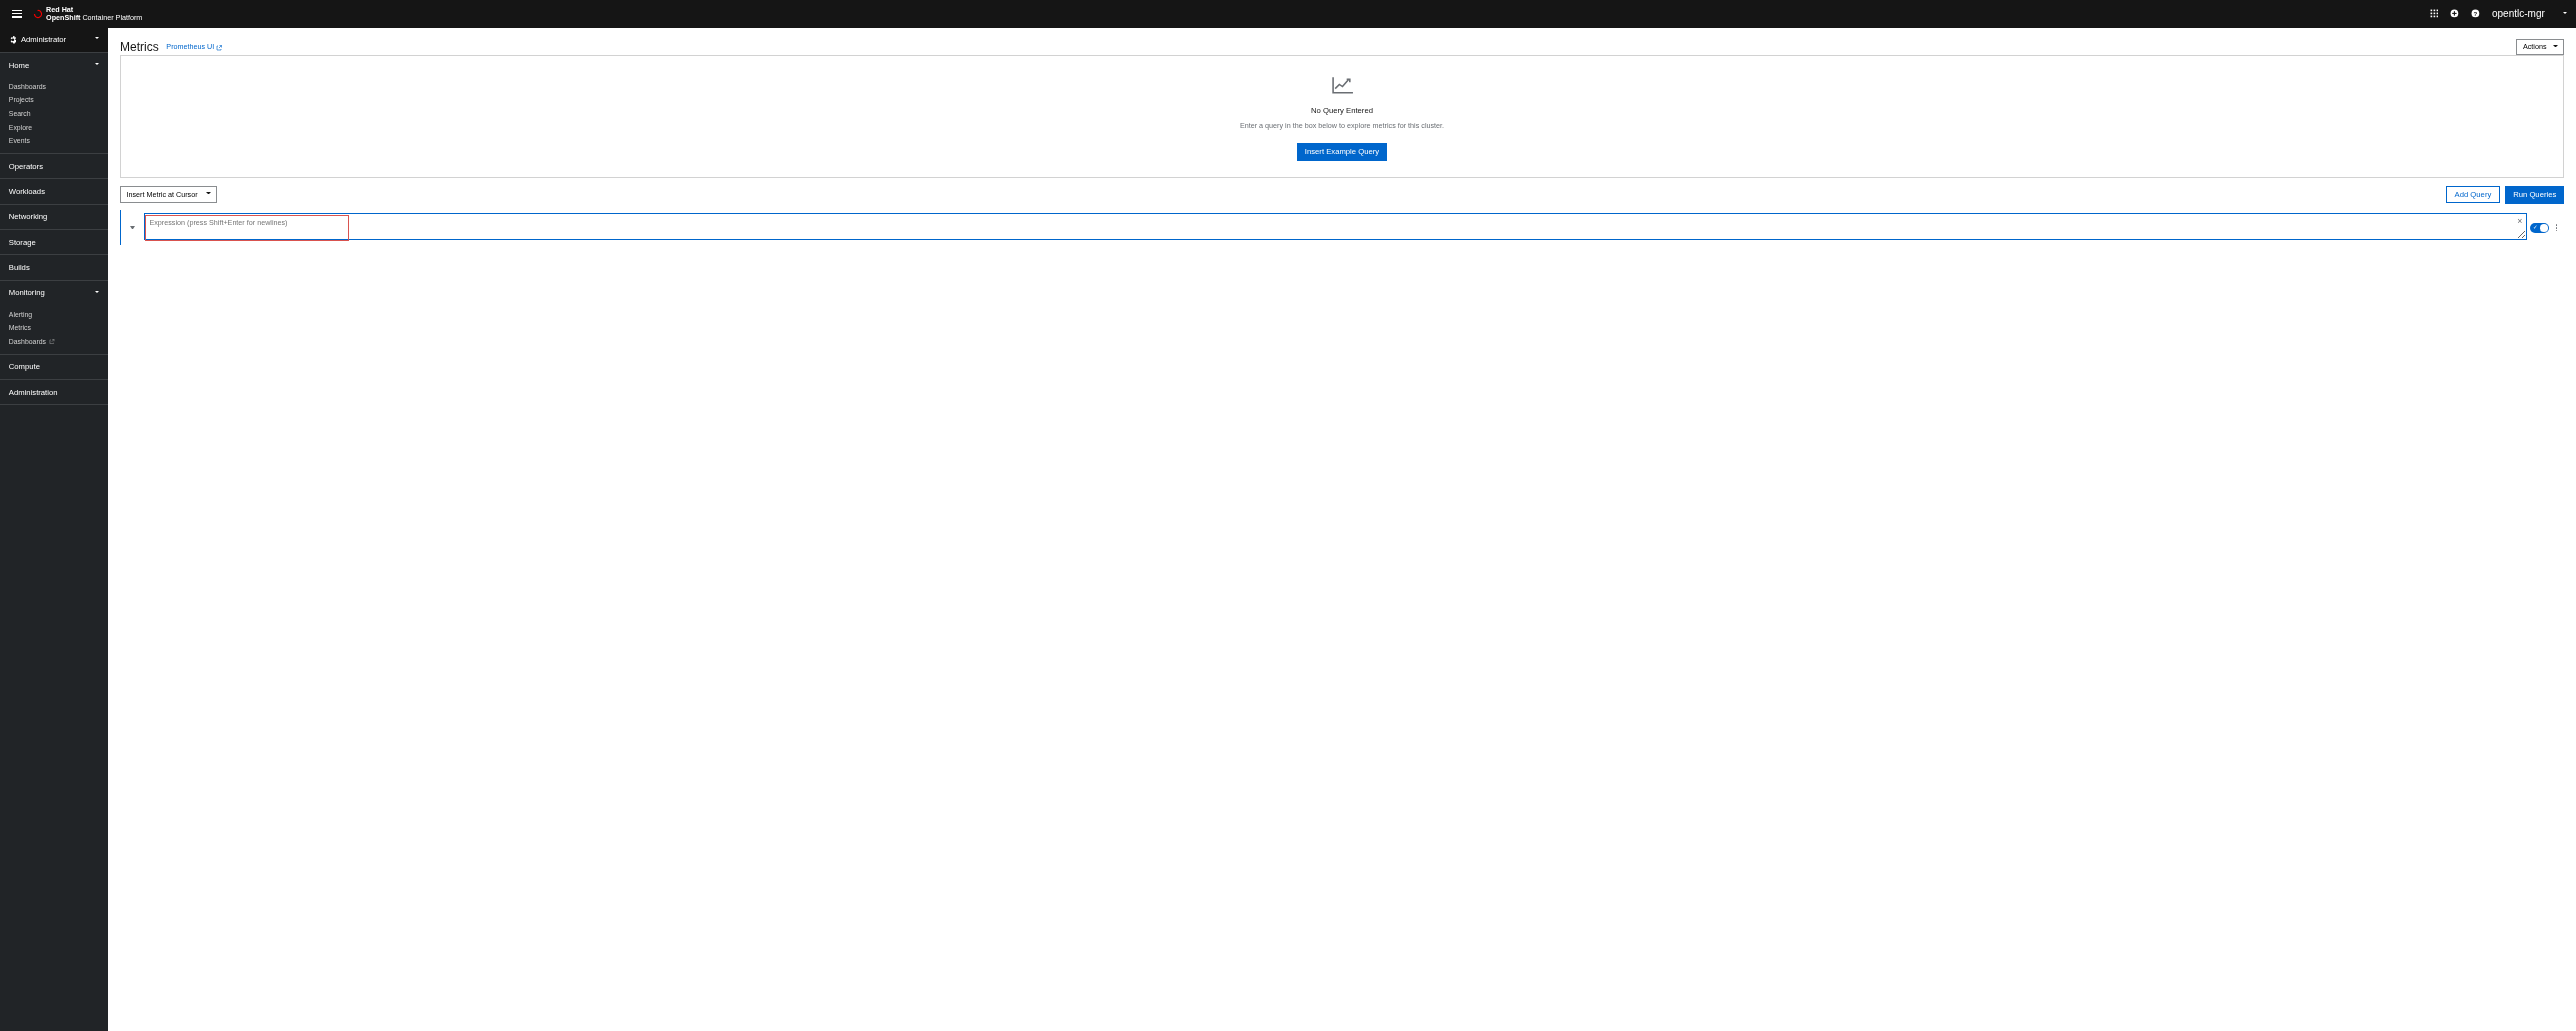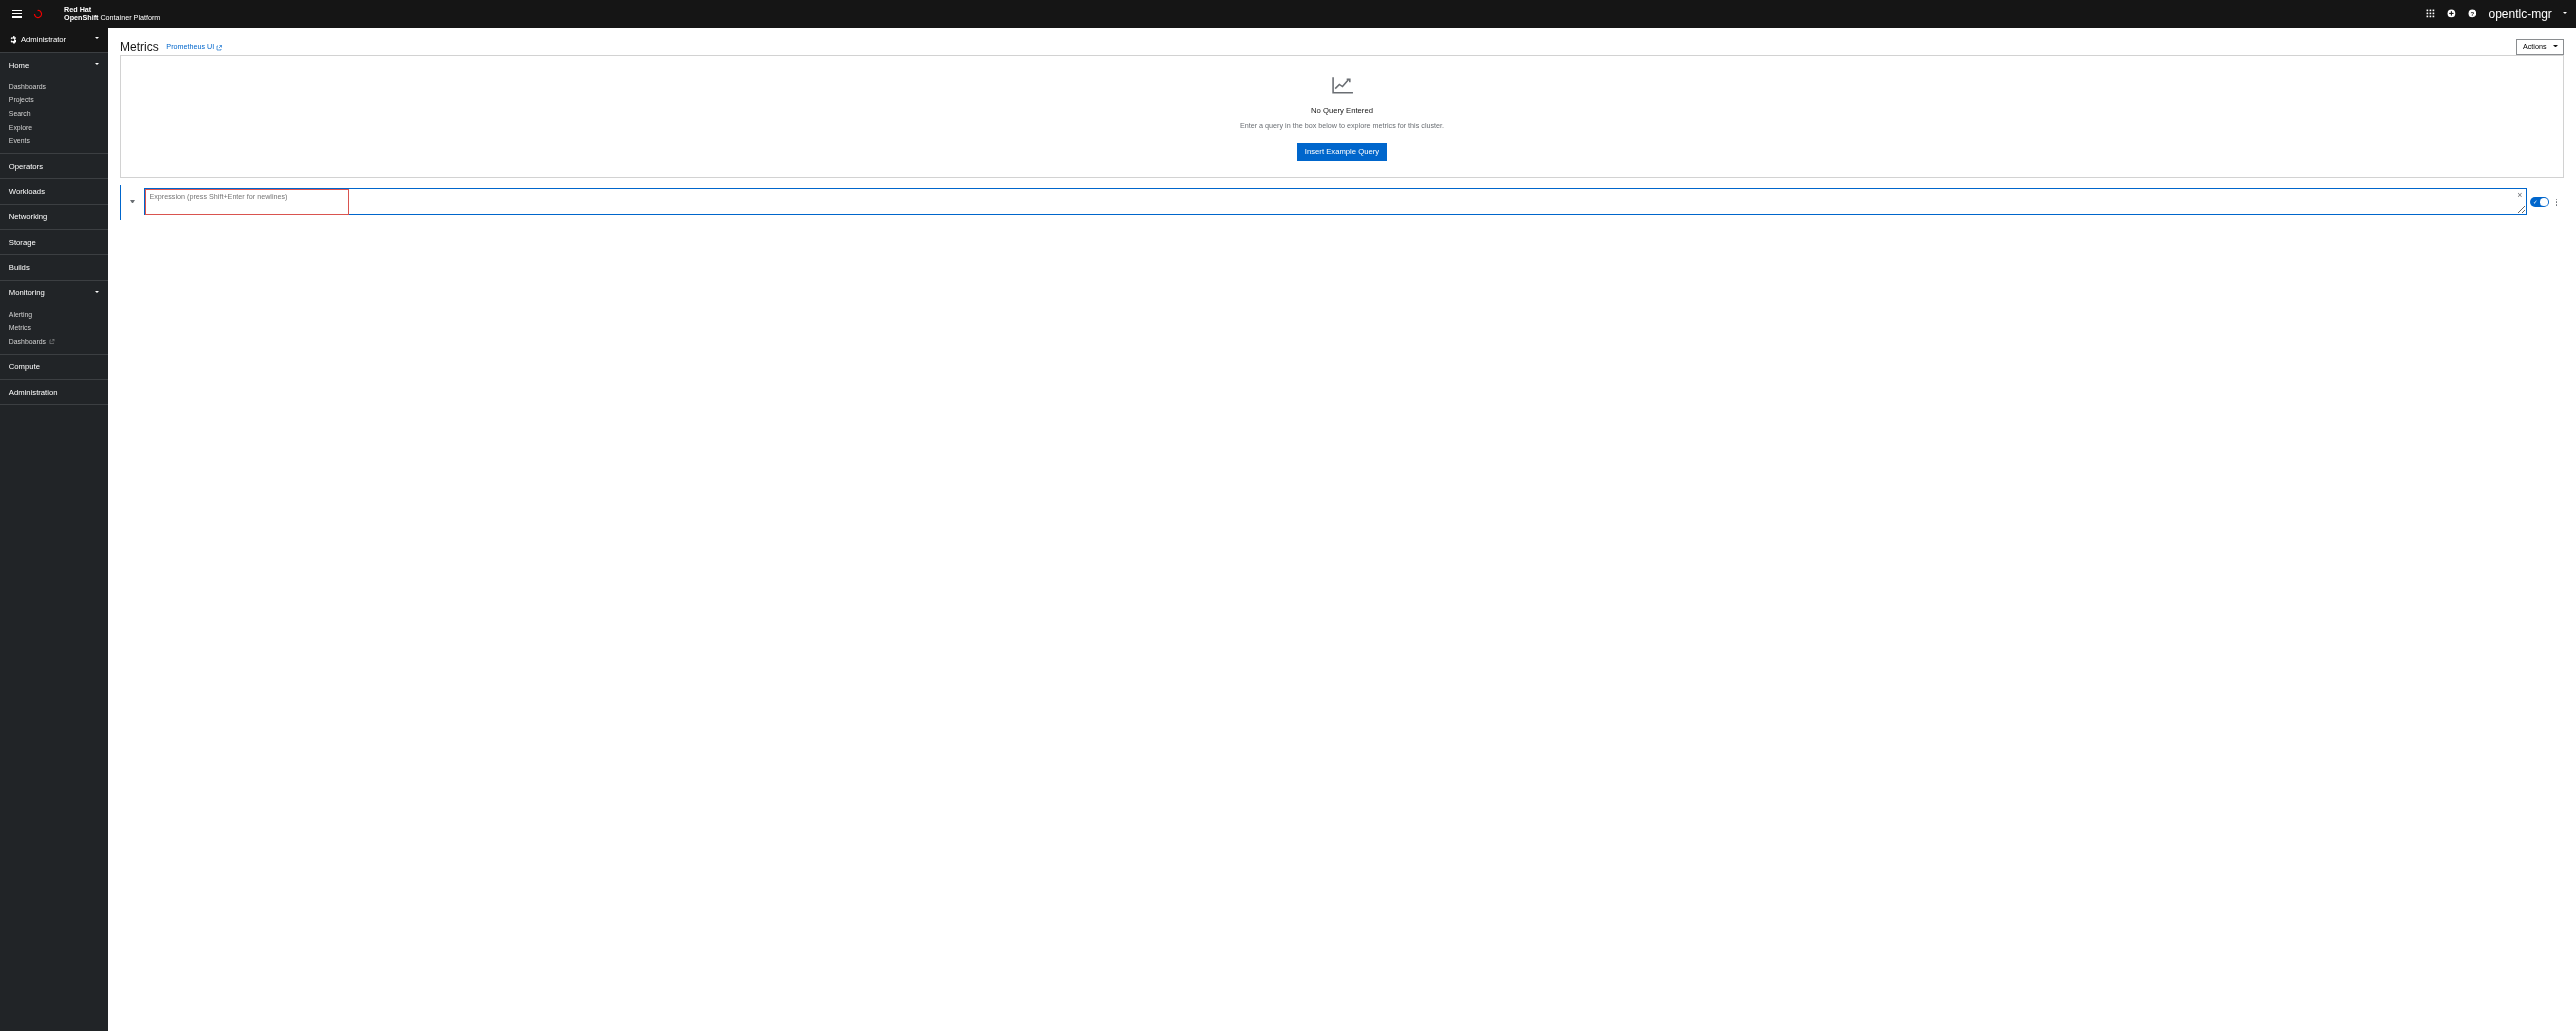--- a/index.html
+++ b/index.html
@@ -3,30 +3,30 @@
 <meta charset="utf-8">
 <style>
 * { margin: 0; padding: 0; box-sizing: border-box; }
 body { font-family: "RedHatText", "Helvetica Neue", Arial, sans-serif; font-size: 7.7px; color: #151515; background: #fff; }
 
 
 .masthead { background: #151515; color: #fff; height: 27.5px; display: flex; align-items: center; padding: 0 8.8px; }
 .masthead-left { display: flex; align-items: center; gap: 7.7px; }
 .hamburger { cursor: pointer; display: flex; flex-direction: column; gap: 2.2px; padding: 3.3px; }
 .hamburger span { width: 10px; height: 1.1px; background: #fff; display: block; }
-.brand { display: flex; align-items: center; gap: 21px; }
+.brand { display: flex; align-items: center; gap: 3px; }
 .brand-logo { width: 10px; height: 10px; }
 .brand-text { display: flex; flex-direction: column; line-height: 1.05; }
 .brand-text .line1 { font-size: 7.2px; font-weight: 600; }
 .brand-text .line2 { font-size: 7.2px; }
 .brand-text .line2 .thin { font-weight: 300; }
 .masthead-center-space { flex: 1; }
 .masthead-right { display: flex; align-items: center; gap: 12px; }
 .top-icon { width: 8.8px; height: 8.8px; cursor: pointer; fill: #fff; }
-.user-menu { display: flex; align-items: center; gap: 11px; cursor: pointer; font-size: 12px; }
+.user-menu { display: flex; align-items: center; gap: 18px; cursor: pointer; font-size: 10px; }
 .caret { width: 4.4px; height: 4.4px; border-style: solid; border-color: #fff transparent transparent transparent; border-width: 2.2px 2.2px 0 2.2px; display: inline-block; }
 
 
 .shell { display: flex; height: calc(100vh - 27.5px); }
 
 
 .sidebar { width: 108px; background: #212427; color: #d2d2d2; overflow-y: auto; flex-shrink: 0; }
 .perspective { background: #151515; padding: 7.7px 8.8px; display: flex; align-items: center; gap: 4.4px; cursor: pointer; color: #fff; border-bottom: 0.6px solid #3c3f42; }
 .perspective-label { flex: 1; font-weight: 500; }
 .nav-section { border-bottom: 0.6px solid #3c3f42; }
@@ -225,20 +225,29 @@
       <svg class="chart-icon" viewBox="0 0 44 36">
         <path d="M4 2 v30 h38" stroke-width="3" stroke="#6a6e73" fill="none"></path>
         <path d="M8 24 l8 -8 l6 4 l12 -14" stroke-width="3" stroke="#6a6e73" fill="none"></path>
         <path d="M30 6 h6 v6" stroke-width="3" stroke="#6a6e73" fill="none"></path>
       </svg>
       <div class="no-query-title">No Query Entered</div>
       <div class="no-query-sub">Enter a query in the box below to explore metrics for this cluster.</div>
       <button class="primary-btn">Insert Example Query</button>
     </div>
 
+    <div class="query-controls">
+      <button class="insert-metric">
+        <span>Insert Metric at Cursor</span>
+        <span class="caret"></span>
+      </button>
+      <div class="spacer"></div>
+      <button class="secondary-btn">Add Query</button>
+      <button class="primary-btn">Run Queries</button>
+    </div>
 
     <div class="query-row">
       <div class="expand-chev">
         <span class="chev down"></span>
       </div>
       <div class="expr-wrap">
         <textarea class="expr-ta" placeholder="Expression (press Shift+Enter for newlines)" style=""></textarea>
         <div class="expr-highlight"></div>
         <span class="close-x">×</span>
       </div>

